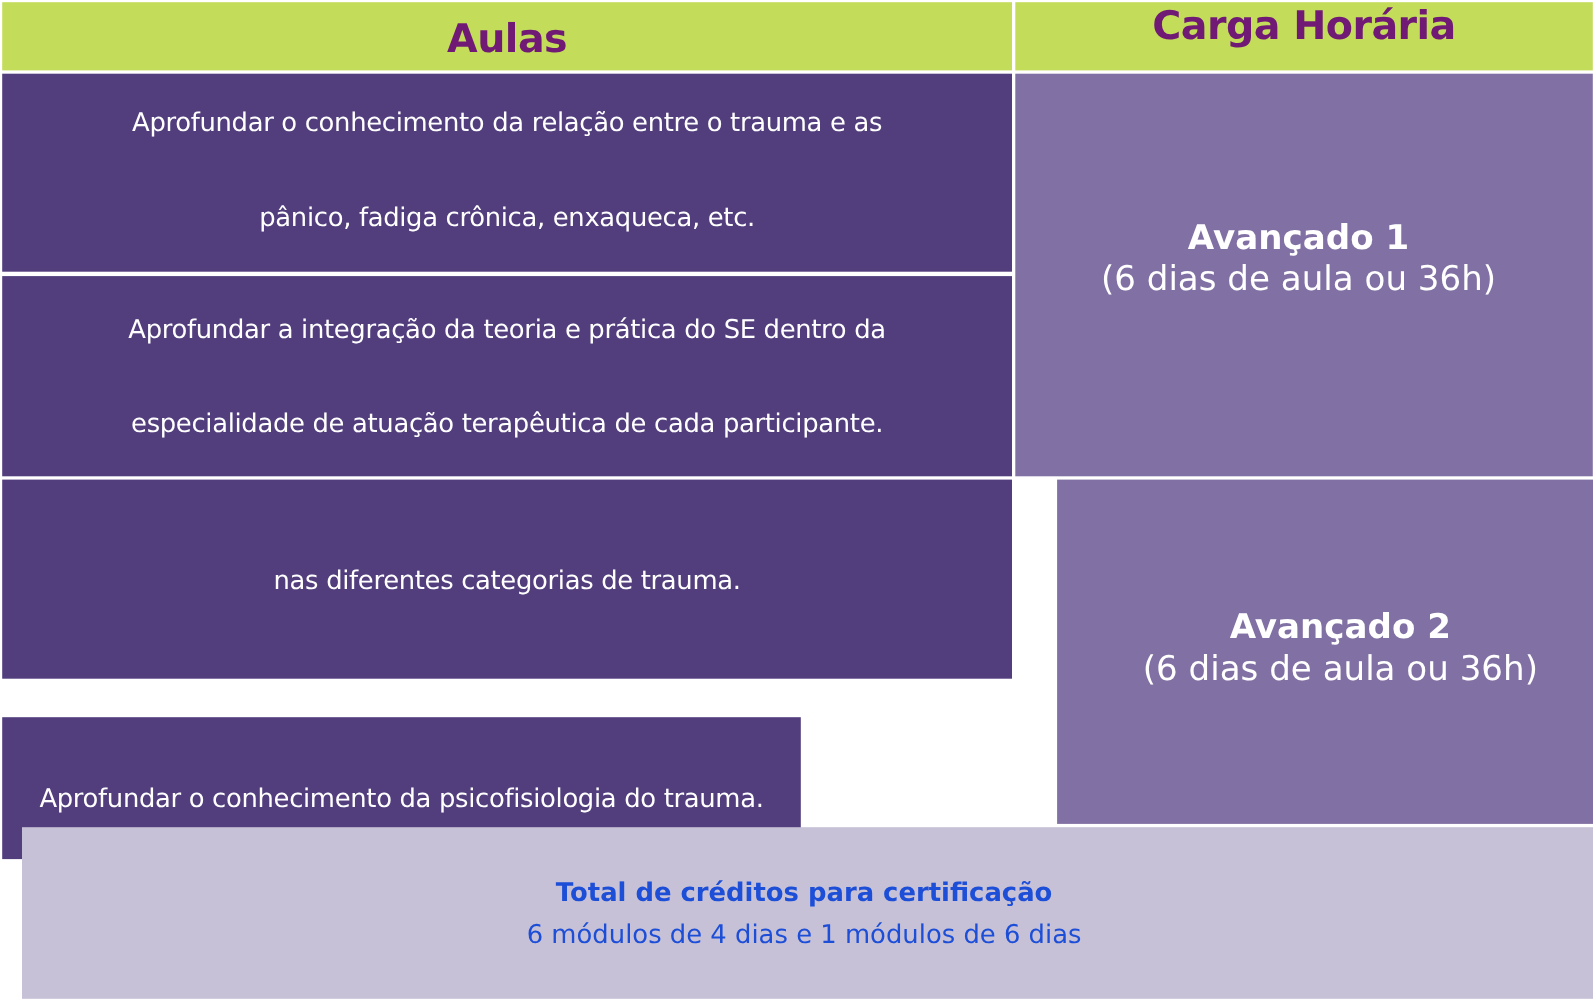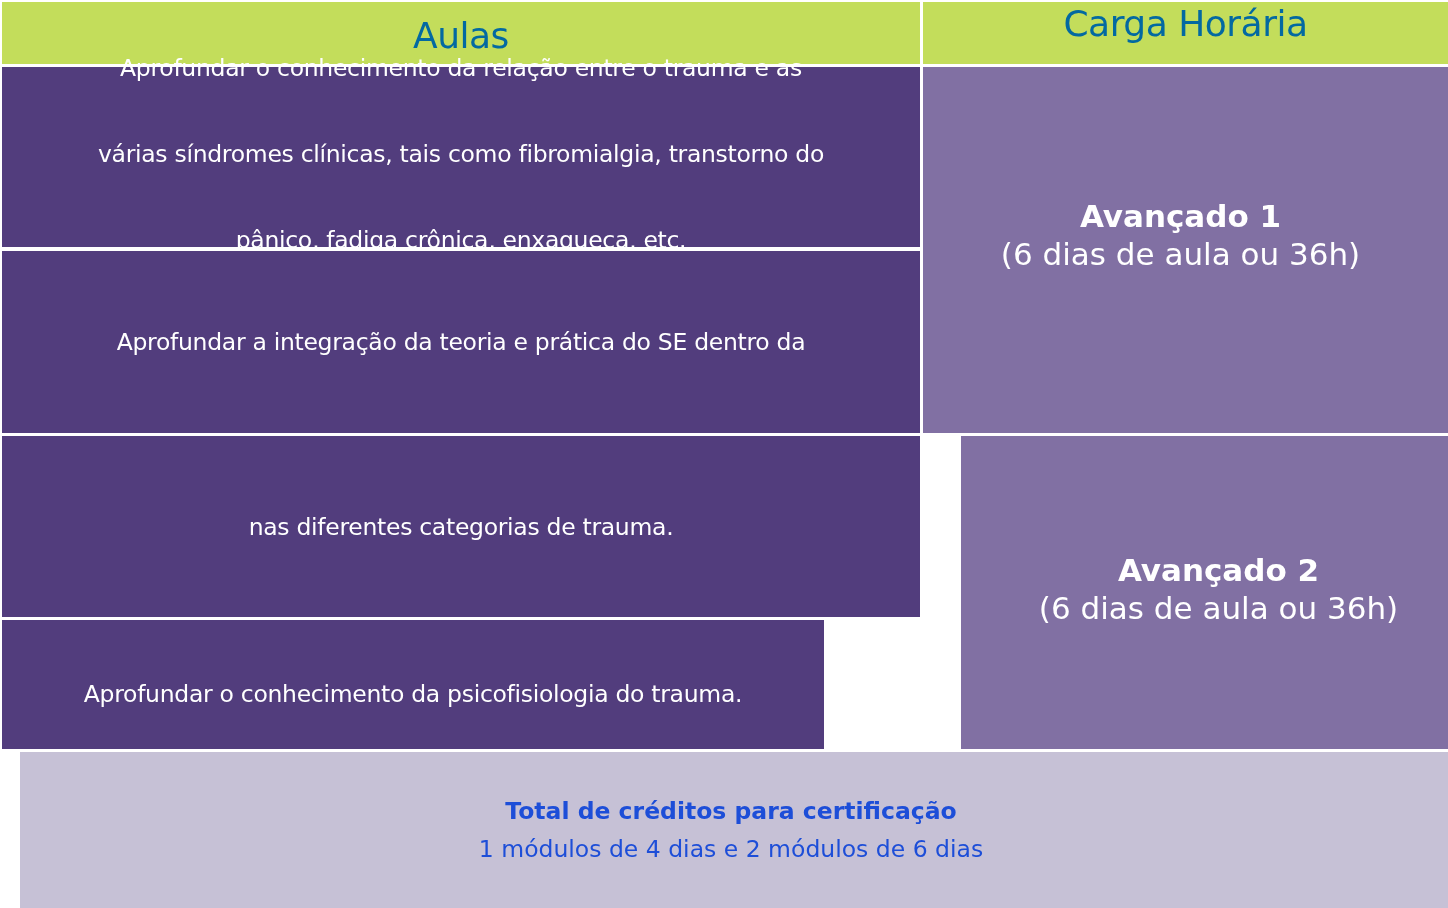--- a/index.html
+++ b/index.html
@@ -4,59 +4,59 @@
 <style>
   html, body { margin: 0; padding: 0; }
   body {
     width: 1448px; height: 908px; background: #ffffff; overflow: hidden;
     font-family: "DejaVu Sans", "Liberation Sans", sans-serif;
   }
   .table {
     position: absolute; left: 0; top: 0; width: 1448px; height: 908px;
   }
   .cell { position: absolute; box-sizing: border-box; display: flex; flex-direction: column; align-items: center; justify-content: center; text-align: center; }
-  .hdr { background: #c3dd5b; color: #0369a1; font-size: 36px; letter-spacing: -0.5px; }
+  .hdr { background: #c3dd5b; color: #701a75; font-size: 36px; letter-spacing: -0.5px; font-weight: bold; }
   .aula { background: #523d7d; color: #ffffff; font-size: 23.5px; line-height: 38px; letter-spacing: -0.3px; gap: 48px; }
   .carga { background: #8170a3; color: #ffffff; font-size: 31px; line-height: 38px; }
   .carga .b { font-weight: bold; }
   .total { background: #c6c1d6; color: #1d4ed8; font-size: 23.5px; line-height: 38px; margin-left: 20px; }
   .total .b { font-weight: bold; }
 </style>
 </head>
 <body>
 
 <div class="table">
   <div class="cell hdr" style="left:2px;top:2px;width:918px;height:62px;padding-top:4px;">
     <span>Aulas</span>
   </div>
   <div class="cell hdr" style="left:923px;top:2px;width:525px;height:62px;padding-bottom:20px;">
     <span>Carga Horária</span>
   </div>
 
   <div class="cell aula" style="left:2px;top:67px;width:918px;height:180px;padding-bottom:6px;">
     <span>Aprofundar o conhecimento da relação entre o trauma e as</span>
-    <span>várias síndromes clínicas, tais como fibromialgia, transtorno do</span>
     <span>pânico, fadiga crônica, enxaqueca, etc.</span>
   </div>
   <div class="cell aula" style="left:2px;top:251px;width:918px;height:182px;">
     <span>Aprofundar a integração da teoria e prática do SE dentro da</span>
+    <span>especialidade de atuação terapêutica de cada participante.</span>
   </div>
   <div class="cell aula" style="left:2px;top:436px;width:918px;height:181px;">
     <span>nas diferentes categorias de trauma.</span>
   </div>
-  <div class="cell aula" style="left:2px;top:620px;width:822px;height:129px;padding-top:18px;">
+  <div class="cell aula" style="left:2px;top:652px;width:726px;height:129px;padding-top:18px;">
     <span>Aprofundar o conhecimento da psicofisiologia do trauma.</span>
   </div>
 
   <div class="cell carga" style="left:923px;top:67px;width:525px;height:366px;padding-bottom:30px;padding-right:10px;">
     <span class="b">Avançado 1</span>
     <span>(6 dias de aula ou 36h)</span>
   </div>
   <div class="cell carga" style="left:923px;top:436px;width:525px;height:313px;padding-bottom:8px;padding-right:10px;margin-left:38px;">
     <span class="b">Avançado 2</span>
     <span>(6 dias de aula ou 36h)</span>
   </div>
 
   <div class="cell total" style="left:0px;top:752px;width:1448px;height:156px;padding-right:26px;">
     <span class="b">Total de créditos para certificação</span>
-    <span>1 módulos de 4 dias e 2 módulos de 6 dias</span>
+    <span>6 módulos de 4 dias e 1 módulos de 6 dias</span>
   </div>
 </div>
 
 </body></html>

